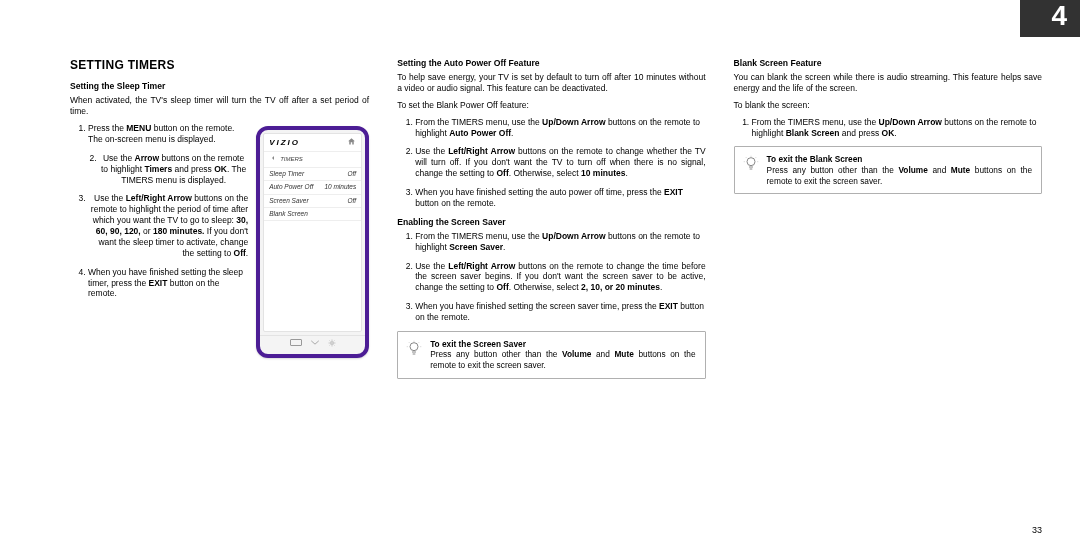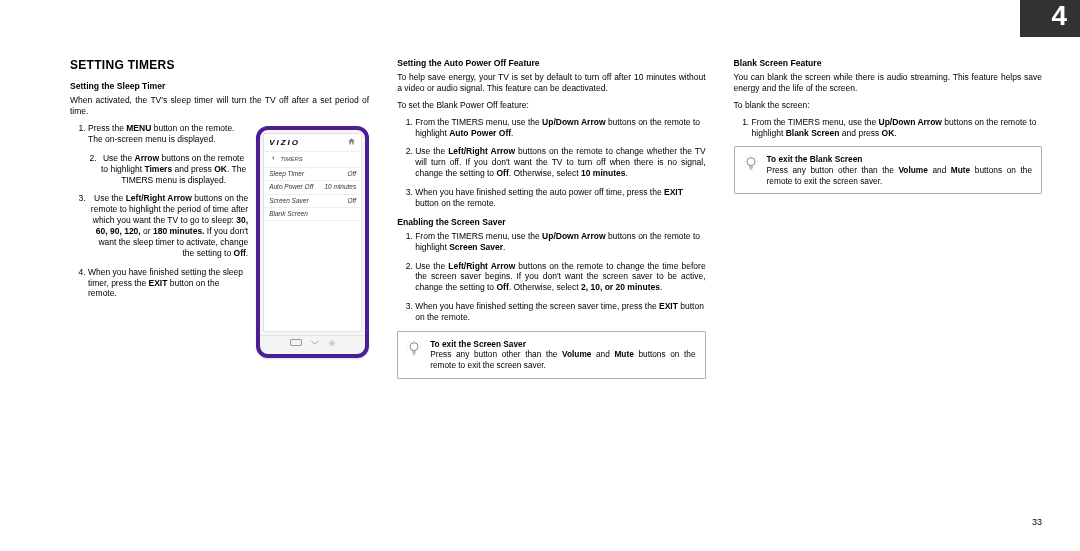--- a/index.html
+++ b/index.html
@@ -161,21 +161,21 @@
     height: 16px;
   }
   .tipbox b.head {
     display: inline;
     font-weight: bold;
   }
 
   .pagenum {
     position: absolute;
     right: 0px;
-    bottom: 12px;
+    bottom: 4px;
     font-size: 9px;
   }
 
   
   .home-glyph, .back-glyph { color: #777; }
 </style>
 </head>
 <body>
 
 <div class="chapter-strip">

